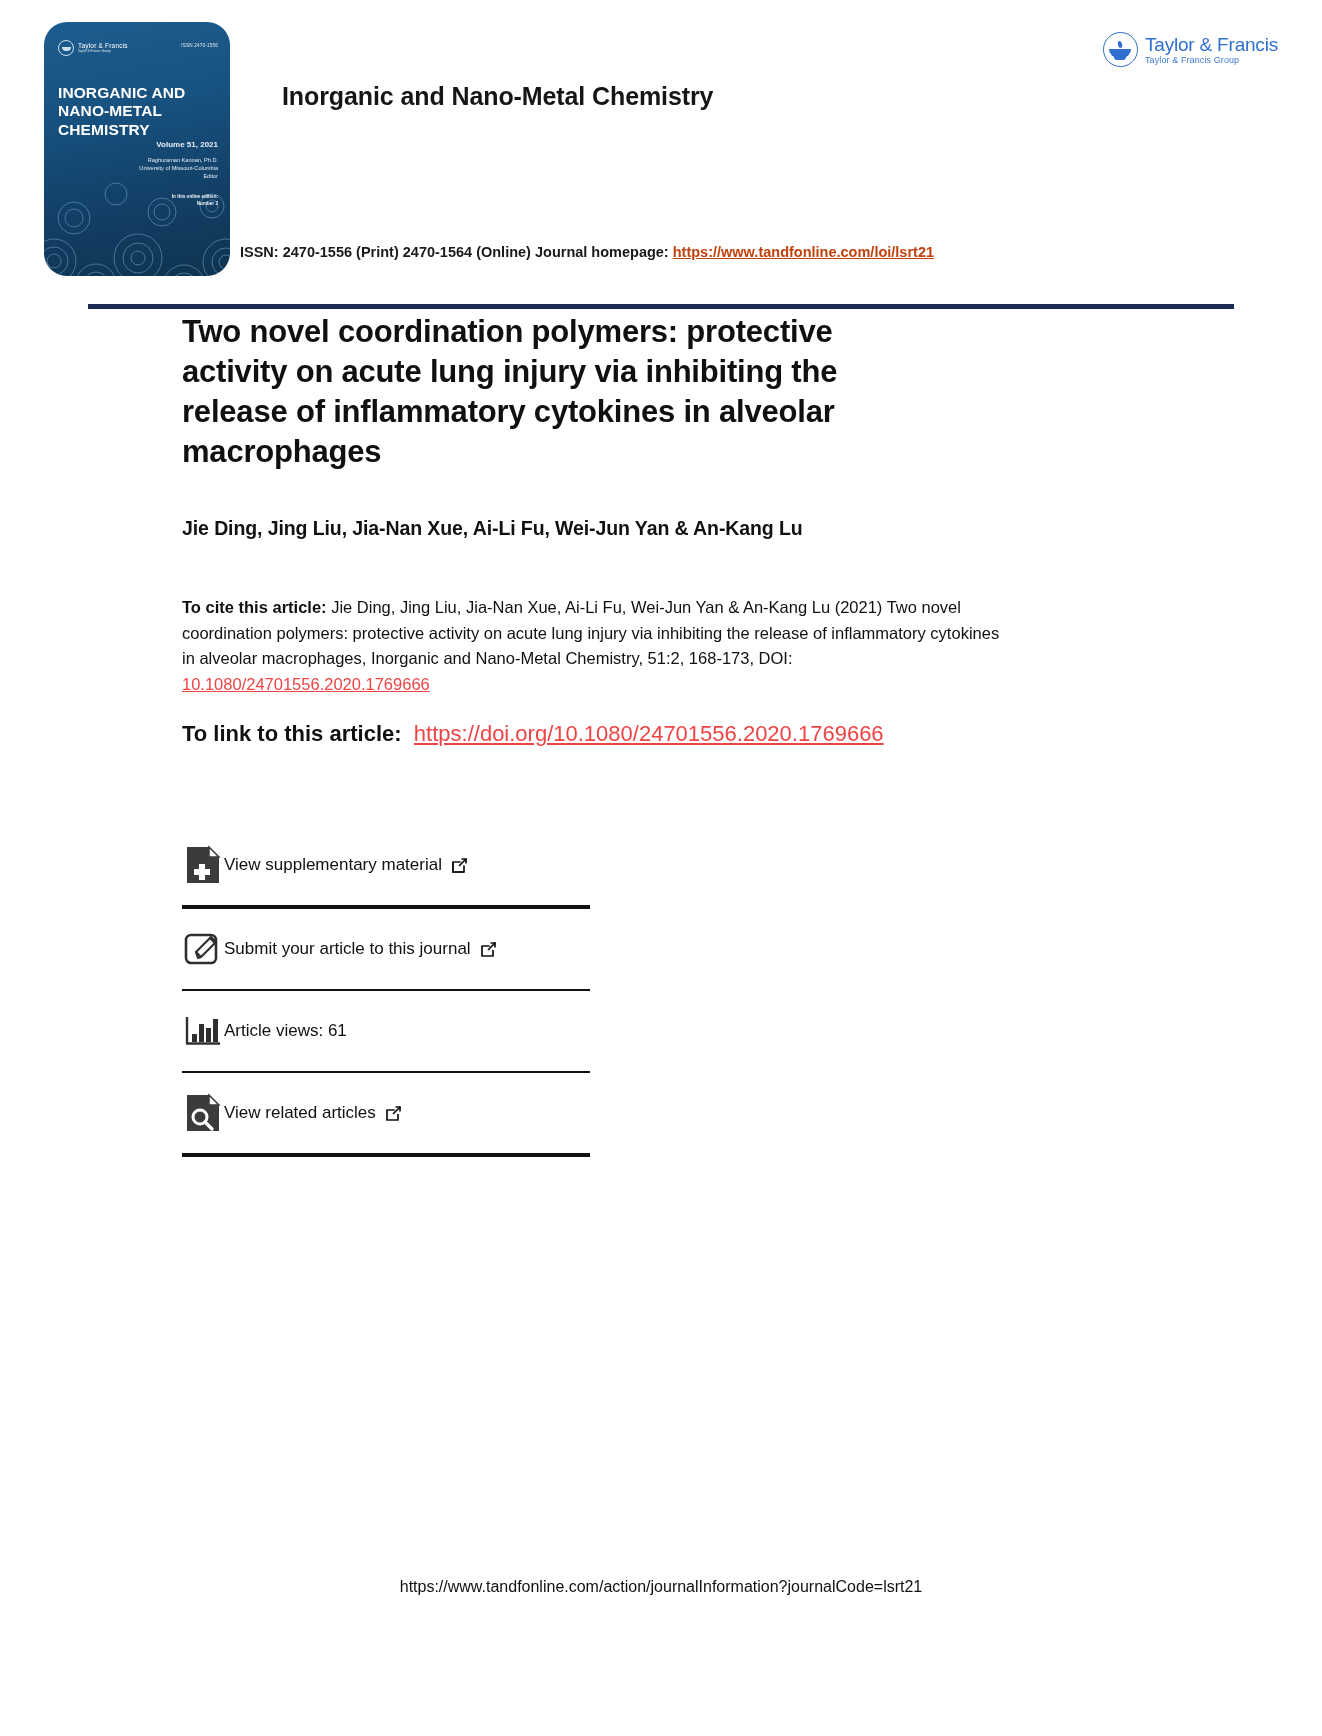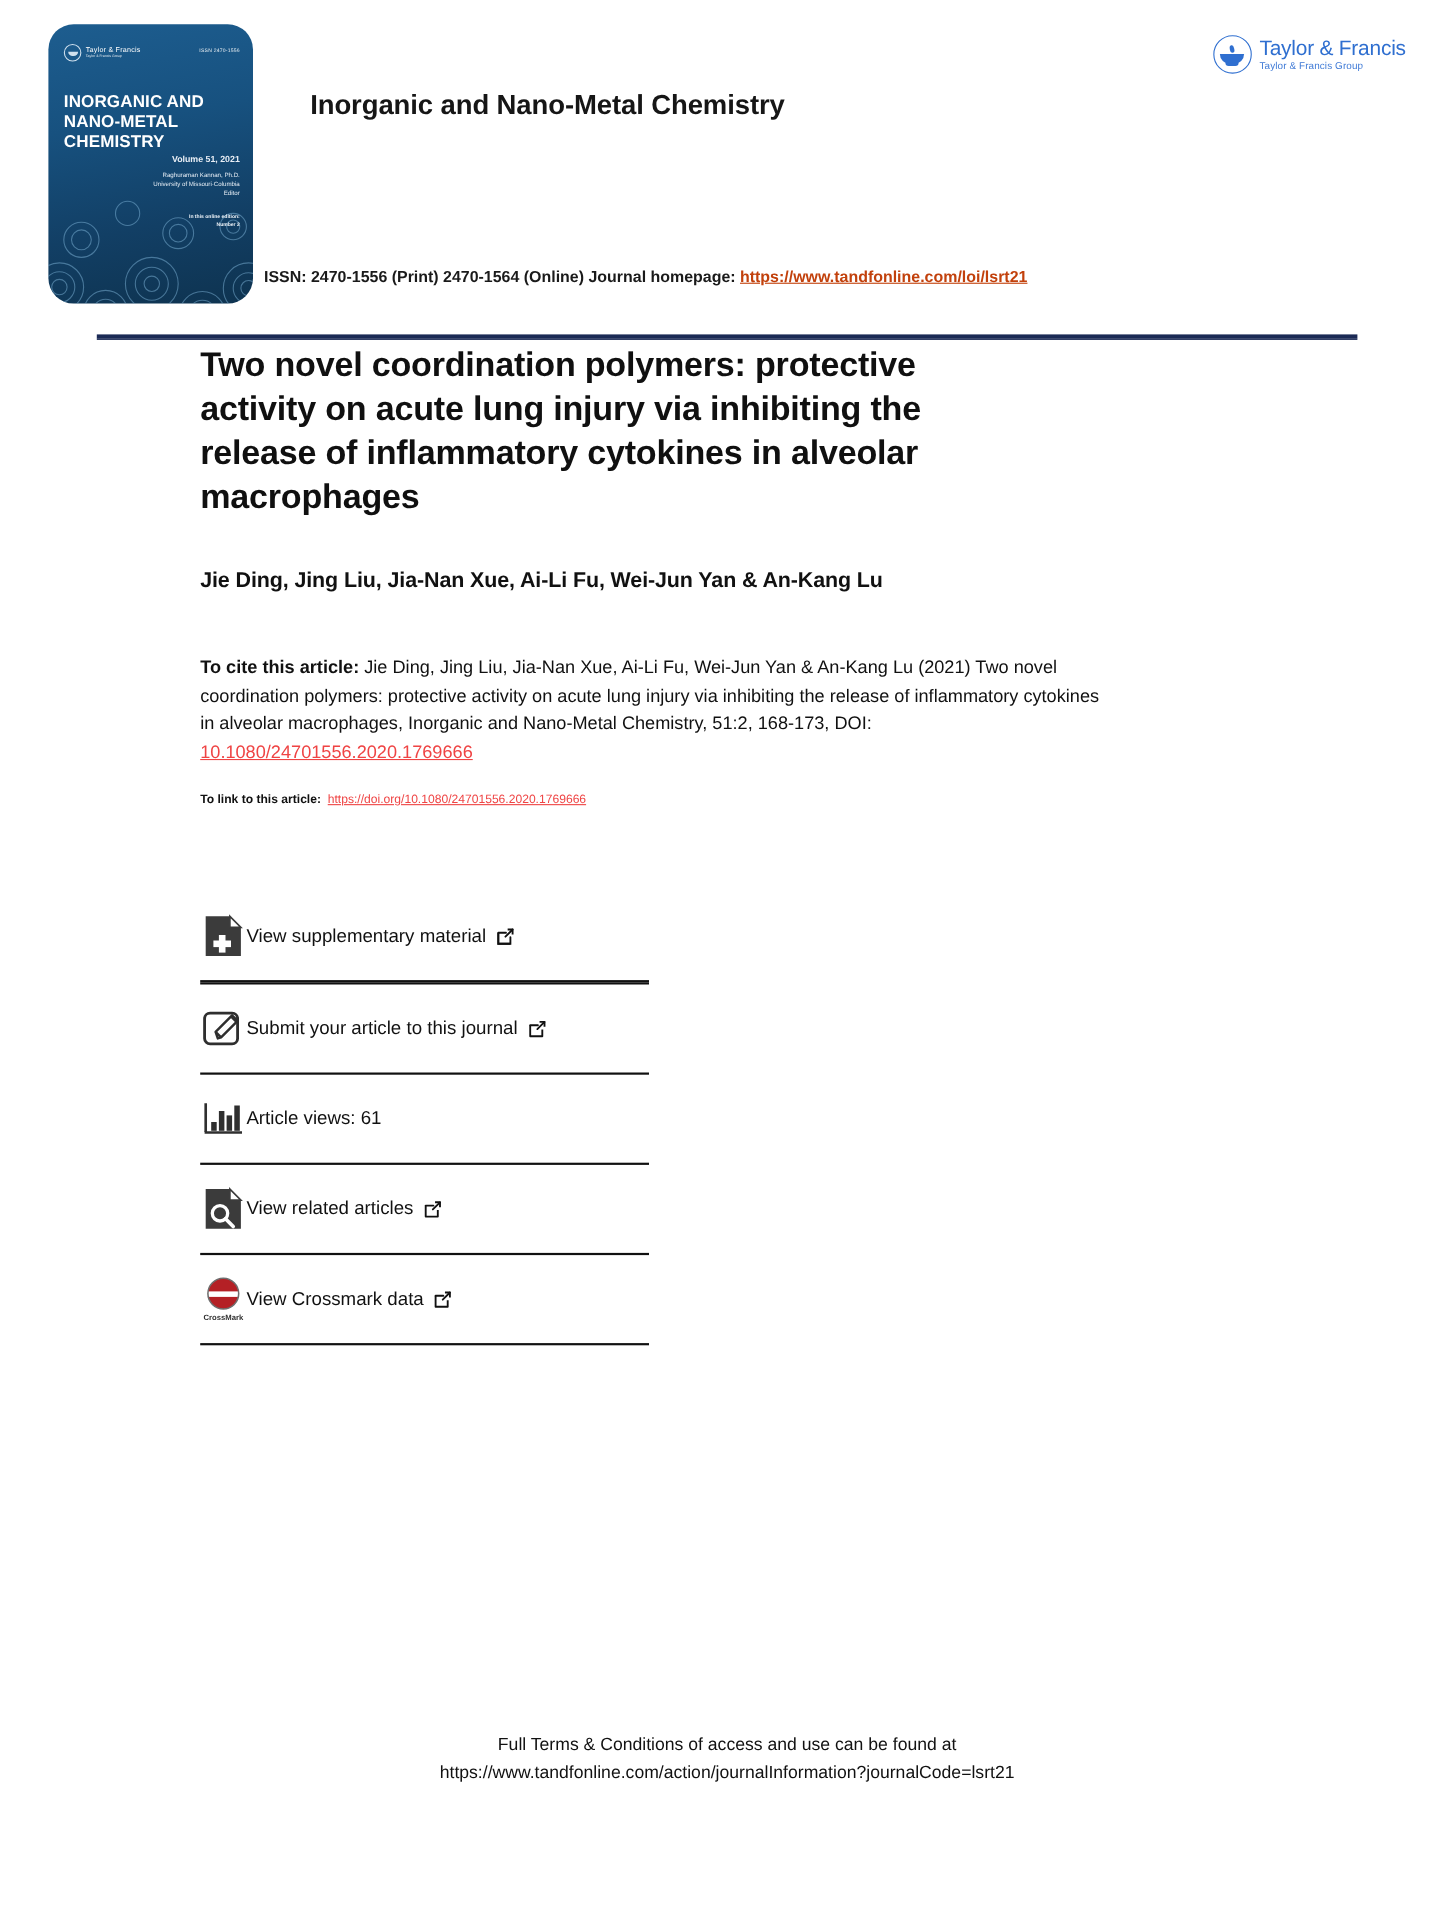--- a/index.html
+++ b/index.html
@@ -239,21 +239,21 @@
   }
   .cite-block b { font-weight: bold; }
   .cite-block a,
   .link-block a {
     color: #ef4444;
     text-decoration: underline;
   }
 
   .link-block {
     margin-top: 24px;
-    font-size: 11px;
+    font-size: 22px;
     color: #111111;
   }
   .link-block b { font-weight: bold; }
 
   
   .metrics {
     margin-top: 78px;
     width: 408px;
   }
   .metric-row {
@@ -481,42 +481,20 @@
             <path d="M2 5 V15 H13 V9" fill="none" stroke="#111" stroke-width="1.7" stroke-linejoin="round"></path>
             <path d="M2 5 H9" fill="none" stroke="#111" stroke-width="1.7" stroke-linecap="round"></path>
             <path d="M8.5 8.5 L15 2" stroke="#111" stroke-width="1.7" stroke-linecap="round"></path>
             <path d="M10.5 2 H15 V6.5" fill="none" stroke="#111" stroke-width="1.7" stroke-linejoin="round"></path>
           </svg>
         </span>
       </span>
     </div>
     <div class="metric-sep"></div>
 
-    <div class="metric-row">
-      <span class="metric-icon">
-        <svg width="42" height="44" viewBox="0 0 42 44">
-          <circle cx="21" cy="17" r="14" fill="#b42025"></circle>
-          <rect x="7" y="15" width="28" height="5" fill="#ffffff"></rect>
-          <circle cx="21" cy="17" r="14" fill="none" stroke="#6e6e6e" stroke-width="1.4"></circle>
-          <text x="21" y="41" font-family="'Liberation Sans', sans-serif" font-size="7" font-weight="bold" fill="#2f2f2f" text-anchor="middle">CrossMark</text>
-        </svg>
-      </span>
-      <span class="metric-label">
-        <span>View Crossmark data</span>
-        <span class="ext-ico">
-          <svg width="17" height="17" viewBox="0 0 17 17">
-            <path d="M2 5 V15 H13 V9" fill="none" stroke="#111" stroke-width="1.7" stroke-linejoin="round"></path>
-            <path d="M2 5 H9" fill="none" stroke="#111" stroke-width="1.7" stroke-linecap="round"></path>
-            <path d="M8.5 8.5 L15 2" stroke="#111" stroke-width="1.7" stroke-linecap="round"></path>
-            <path d="M10.5 2 H15 V6.5" fill="none" stroke="#111" stroke-width="1.7" stroke-linejoin="round"></path>
-          </svg>
-        </span>
-      </span>
-    </div>
     <div class="metric-sep"></div>
 
   </div>
 </div>
 
 <div class="footer">
-  <div>Full Terms &amp; Conditions of access and use can be found at</div>
   <div>https://www.tandfonline.com/action/journalInformation?journalCode=lsrt21</div>
 </div>
 
 </body></html>

